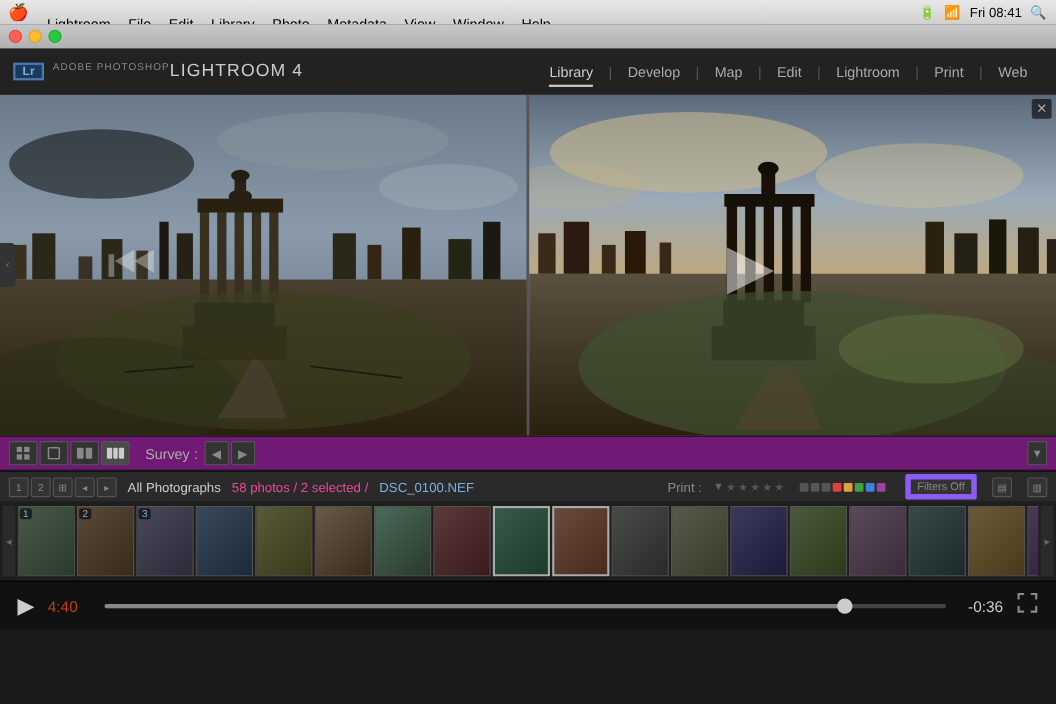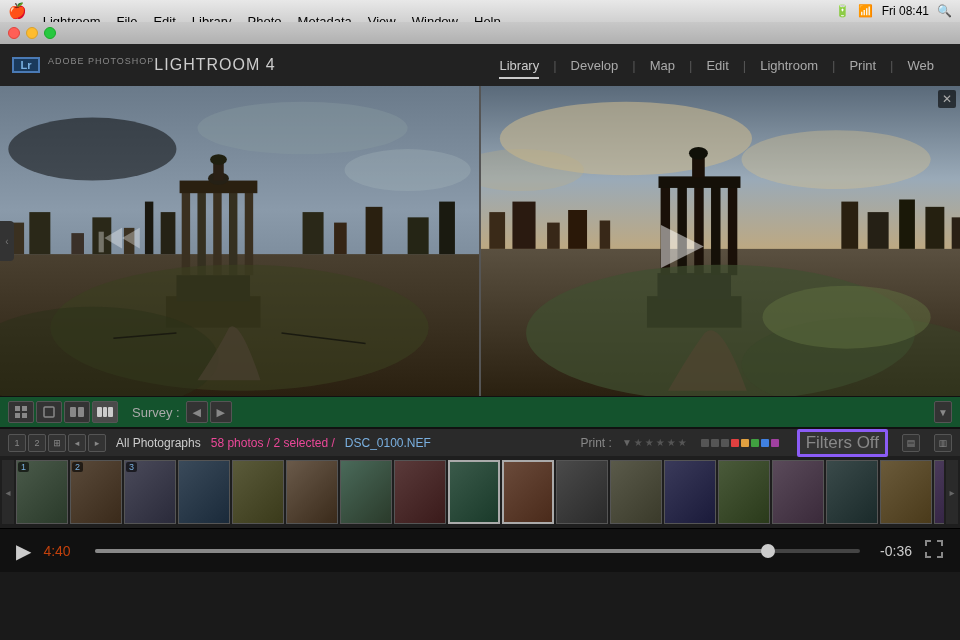--- a/index.html
+++ b/index.html
@@ -170,21 +170,21 @@
       border-radius: 0 4px 4px 0;
       display: flex; align-items: center; justify-content: center;
       color: #777; font-size: 10px;
       cursor: pointer;
       z-index: 10;
     }
 
     
     #toolbar {
       height: 32px;
-      background: #14532d;
+      background: #701a75;
       border-top: 1px solid #111;
       border-bottom: 1px solid #111;
       display: flex;
       align-items: center;
       padding: 4px 8px;
       gap: 6px;
     }
     .toolbar-icon-group {
       display: flex; gap: 2px;
     }
@@ -254,24 +254,24 @@
     .filter-label { margin-left: auto; color: #888; }
     .filter-stars { display: flex; gap: 2px; align-items: center; }
     .star { font-size: 10px; color: #555; }
     .filter-flags { display: flex; gap: 2px; margin: 0 4px; }
     .flag-dot {
       width: 8px; height: 8px;
       border-radius: 1px;
     }
     .filters-off {
       background: #333;
-      border: 3px solid #8b5cf6;
+      border: 5px solid #8b5cf6;
       border-radius: 2px;
       padding: 1px 6px;
-      font-size: 17px; color: #888;
+      font-size: 10px; color: #888;
       margin-left: 4px;
     }
     .fs-end-btn {
       width: 18px; height: 18px;
       background: #333;
       border: 1px solid #555;
       border-radius: 2px;
       display: flex; align-items: center; justify-content: center;
       font-size: 9px; color: #888; cursor: pointer;
       margin-left: 4px;

